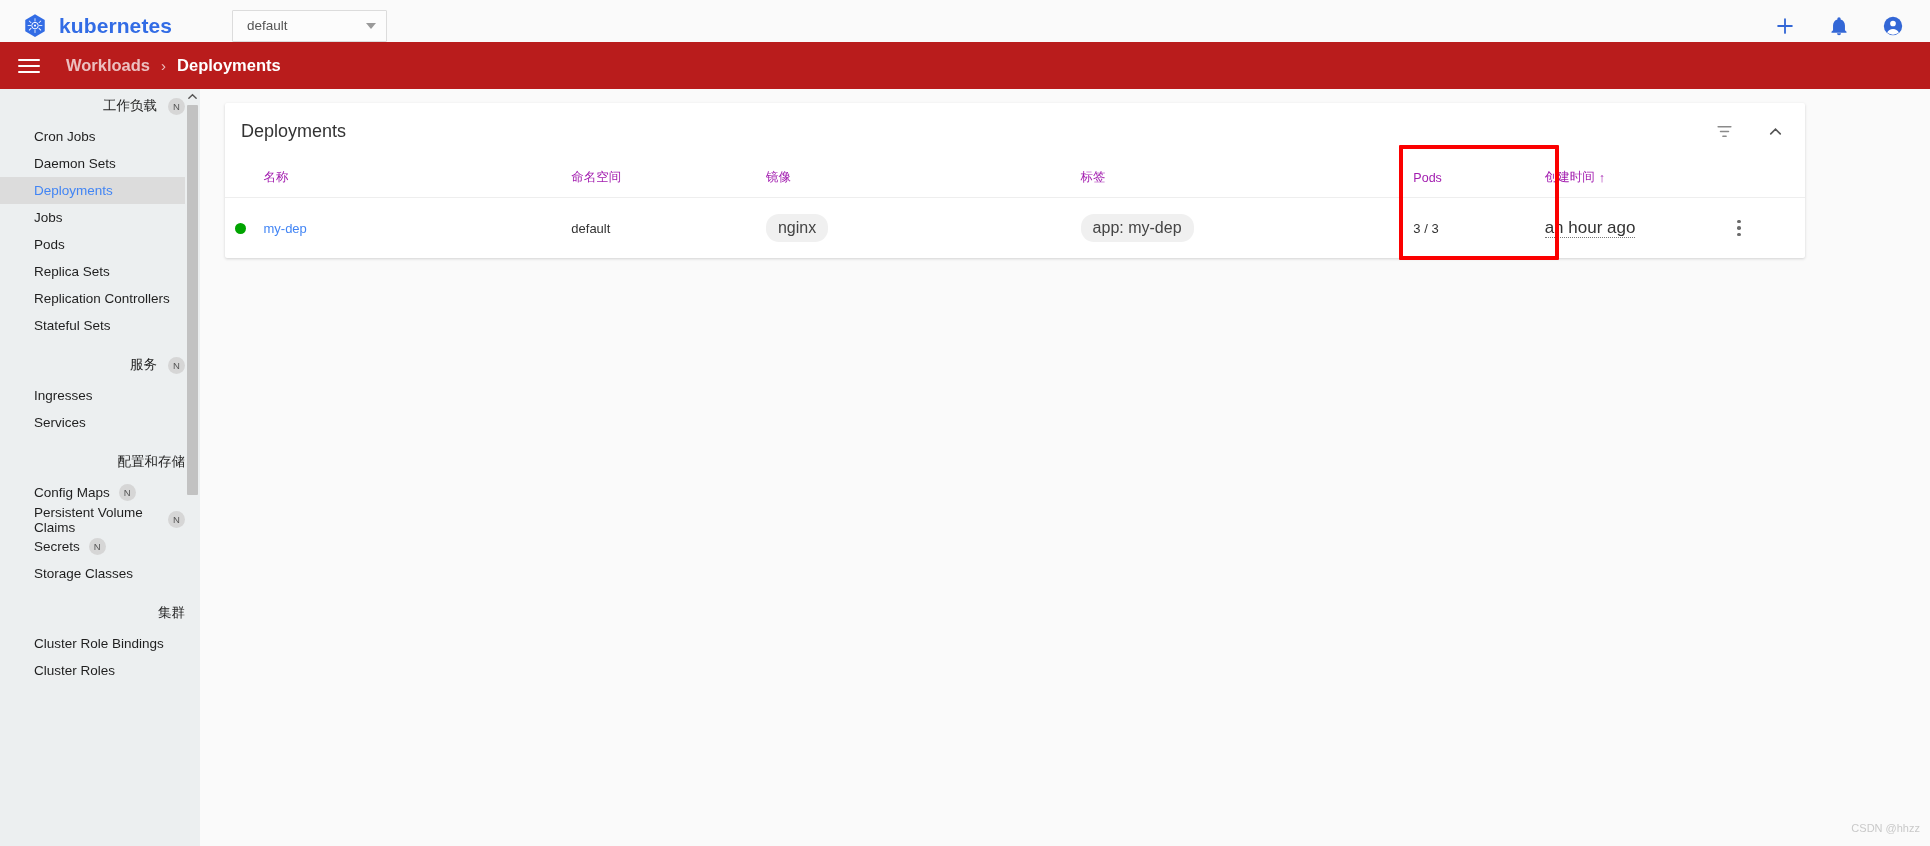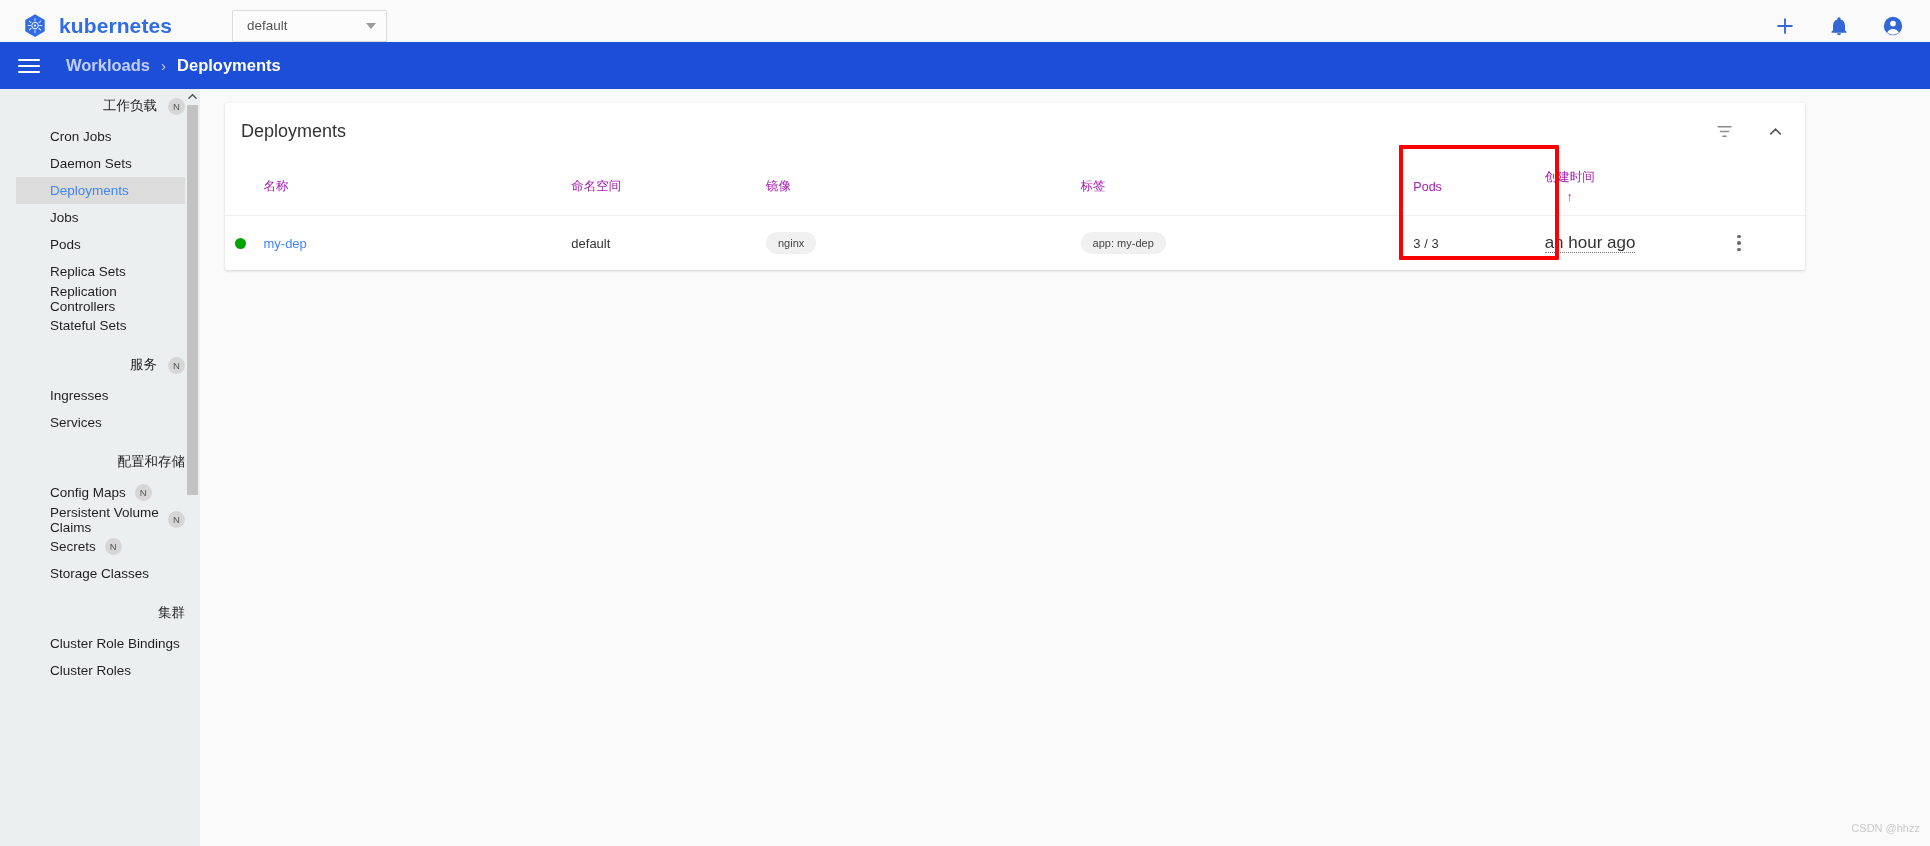--- a/index.html
+++ b/index.html
@@ -45,21 +45,21 @@
 
   .appbar-actions {
     margin-left: auto; margin-right: 26px;
     display: flex; align-items: center; gap: 32px;
   }
   .act-ico { width: 22px; height: 22px; color: #3367d6; cursor: pointer; }
 
   
   .crumbbar {
     position: absolute; top: 42px; left: 0; width: 1930px; height: 47px;
-    background: #1d4ed8; display: flex; align-items: center;
+    background: #b91c1c; display: flex; align-items: center;
   }
   .hamburger { margin-left: 18px; width: 22px; cursor: pointer; }
   .hamburger span {
     display: block; height: 2px; background: #fff; margin: 4px 0; border-radius: 1px;
   }
   .crumbs {
     margin-left: 26px; display: flex; align-items: center; gap: 11px;
     font-size: 16.5px; font-weight: bold;
   }
   .crumb-parent { color: rgba(255,255,255,.72); cursor: pointer; }
@@ -78,21 +78,21 @@
     justify-content: flex-end;
   }
   .nav-badge {
     min-width: 17px; height: 17px; border-radius: 50%;
     background: #d6d6d6; color: #555; font-size: 9.5px;
     display: flex; align-items: center; justify-content: center;
     padding: 0 3px;
   }
   .nav-item {
     height: 27px; display: flex; align-items: center; gap: 9px;
-    padding-left: 34px; font-size: 13.5px; color: #1f1f1f; cursor: pointer; margin-left: 16px;
+    padding-left: 34px; font-size: 13.5px; color: #1f1f1f; cursor: pointer;
   }
   .nav-item.active { background: #dcdcdc; color: #4285f4; }
   .nav-spacer { height: 9px; }
 
   .sb-track {
     position: absolute; top: 89px; left: 185px; width: 15px; height: 757px;
     background: #eceff0;
   }
   .sb-up {
     position: absolute; top: 2px; left: 2px; width: 11px; height: 11px;
@@ -139,31 +139,31 @@
   .col-img    { width: 278px; }
   .col-label  { width: 294px; }
   .col-pods   { width: 116px; }
   .col-time   { width: 170px; }
   .col-menu   { width: 60px; }
 
   .dot { width: 11px; height: 11px; border-radius: 50%; background: #00a400; margin-left: 10px; }
   .link-name { color: #4285f4; font-size: 13px; cursor: pointer; }
   .chip {
     display: inline-block; background: #f0f0f0; color: #444;
-    font-size: 11px; border-radius: 13px; padding: 5px 12px;
+    font-size: 16px; border-radius: 13px; padding: 5px 12px;
   }
   .pods-val { font-size: 13px; color: #333; margin-top: 36px; }
   .time-val {
     font-size: 17px; color: #333;
     border-bottom: 1px dotted #777; cursor: default;
   }
   .kebab { display: flex; flex-direction: column; gap: 3px; cursor: pointer; }
   .kebab i { width: 3.5px; height: 3.5px; border-radius: 50%; background: #6b6b6b; display: block; }
 
-  .th-sort { display: inline-flex; align-items: center; gap: 4px; cursor: pointer; flex-direction: column; }
+  .th-sort { display: inline-flex; align-items: center; gap: 4px; cursor: pointer; }
 
   
   .annot {
     position: absolute; border: 4px solid #f00066; border-color: #fb0000;
     pointer-events: none; border-radius: 1px;
   }
 
   .watermark {
     position: absolute; right: 10px; bottom: 12px;
     font-size: 11px; color: #c9c9c9;

